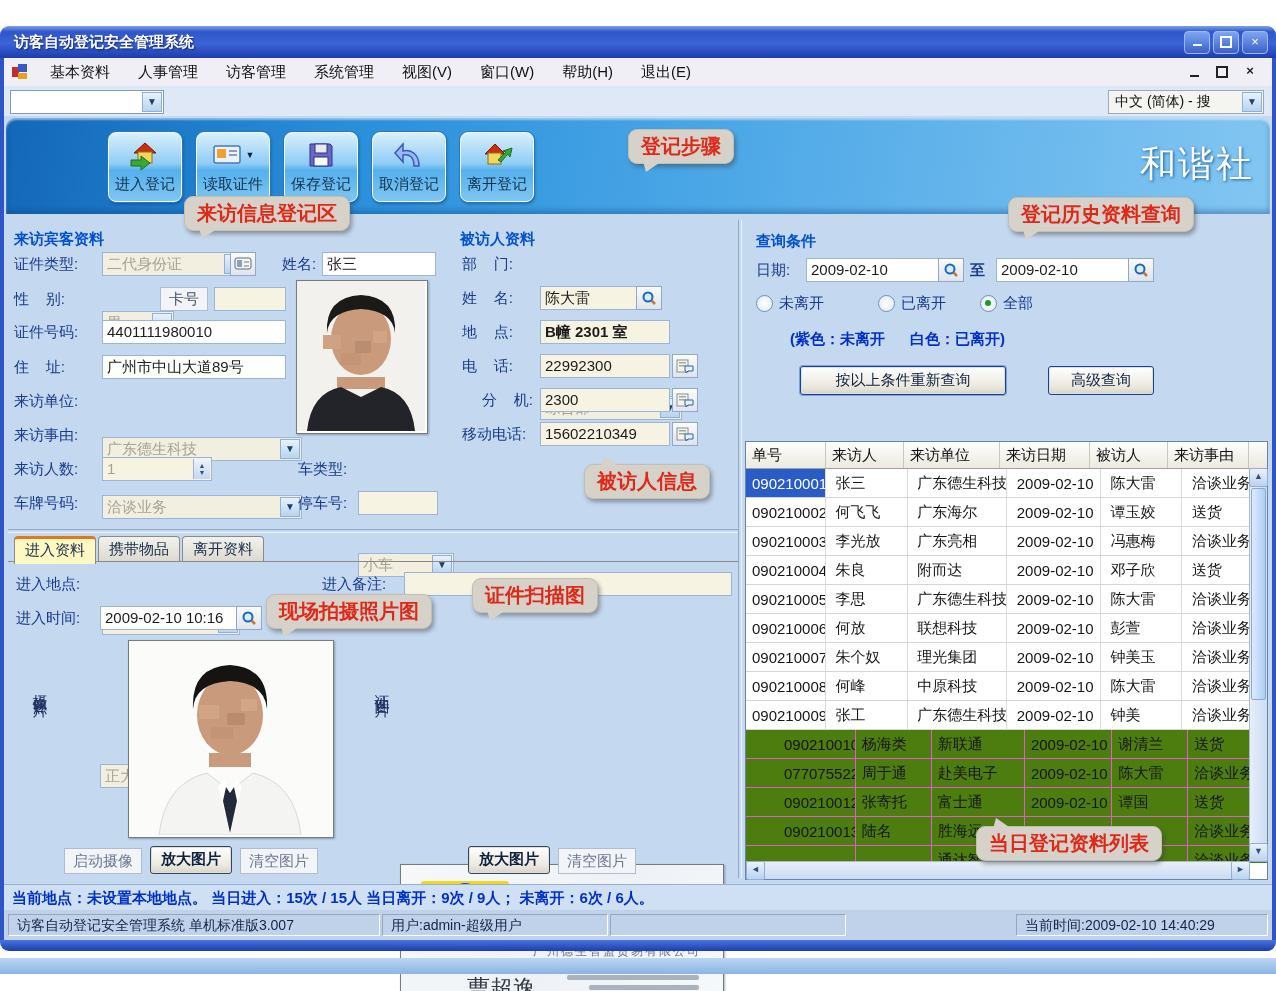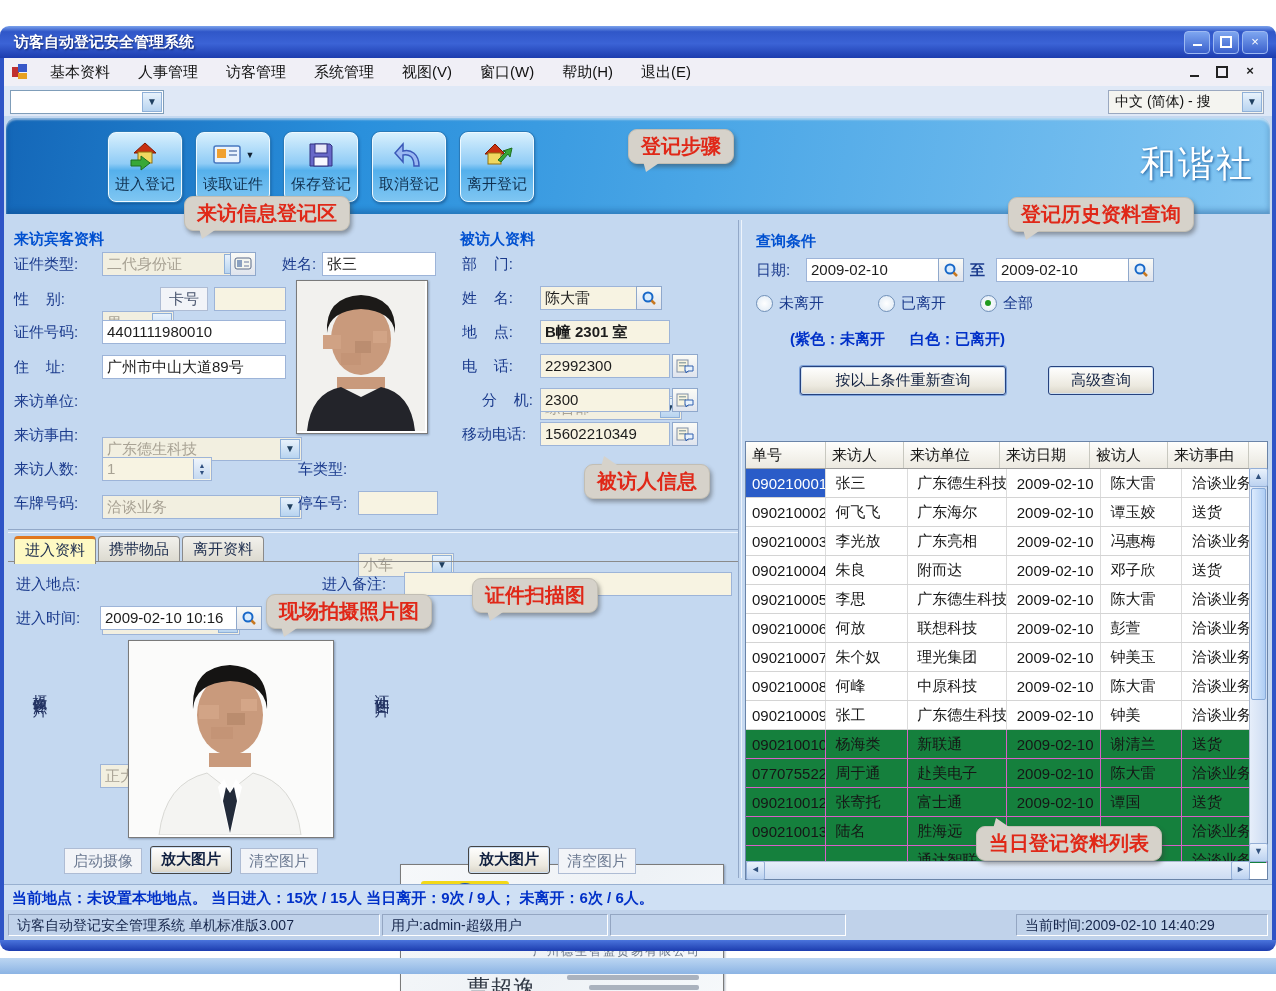--- a/index.html
+++ b/index.html
@@ -66,21 +66,21 @@
   .btn3d{background:linear-gradient(180deg,#fff,#ece9df 70%,#d9d4c8);border:1px solid #26427e;border-radius:3px;
     font-size:15px;color:#102040;text-align:center;box-shadow:inset 0 0 0 1px #cfe0f2;}
   .btn3d.default{box-shadow:0 0 0 1px #7ca0d8, inset 0 0 0 1px #cfe0f2;}
   .btnflat{background:#f2f4f8;border:1px solid #aebcd4;font-size:15px;color:#6a7890;text-align:center;}
   
   .tbl{left:745px;top:441px;width:521px;height:437px;background:#fff;border:1px solid #6a84a8;box-shadow:inset 1px 1px 0 #e8eef8;}
   .th-row{display:flex;height:26px;background:linear-gradient(180deg,#fdfdfb,#e9e7df);border-bottom:1px solid #a0a0a0;}
   .th{font-size:15px;color:#111;border-right:1px solid #c8c8c0;display:flex;align-items:center;padding-left:6px;box-sizing:border-box;
     background:linear-gradient(180deg,#fefefc,#ece9e0);}
   .tr{display:flex;height:28px;border-bottom:1px solid #d4d4d4;background:#fff;justify-content:space-between;}
-  .tr.pink{background:#15803d;border-bottom-color:#d860c8;}
+  .tr.pink{background:#4d7c0f;border-bottom-color:#d860c8;padding-left:32px;}
   .td{font-size:15px;color:#161616;border-right:1px solid #dcdcdc;display:flex;align-items:center;padding-left:6px;box-sizing:border-box;overflow:hidden;white-space:nowrap;}
   .tr.pink .td{border-right-color:#d860c8;}
   .td.sel{background:#2a5cc8;color:#fff;}
   .vscroll{position:absolute;right:0;top:26px;width:17px;bottom:17px;background:linear-gradient(90deg,#e6eefa,#cddcf2);border-left:1px solid #aab8d0;}
   .hscroll{position:absolute;left:0;right:17px;bottom:0;height:17px;background:linear-gradient(180deg,#e6eefa,#cddcf2);border-top:1px solid #aab8d0;}
   .sbtn{position:absolute;width:17px;height:17px;background:linear-gradient(180deg,#eaf2fc,#bcd2f0);border:1px solid #93aed6;color:#30517e;
     font-size:9px;text-align:center;line-height:15px;border-radius:2px;}
   .sthumb{position:absolute;background:linear-gradient(90deg,#dcebfd,#aecdf4);border:1px solid #88aad8;border-radius:2px;}
   
   .tab{height:24px;font-size:15px;color:#203050;background:linear-gradient(180deg,#f2f1ec,#dcdad0);border:1px solid #8a8a8a;

